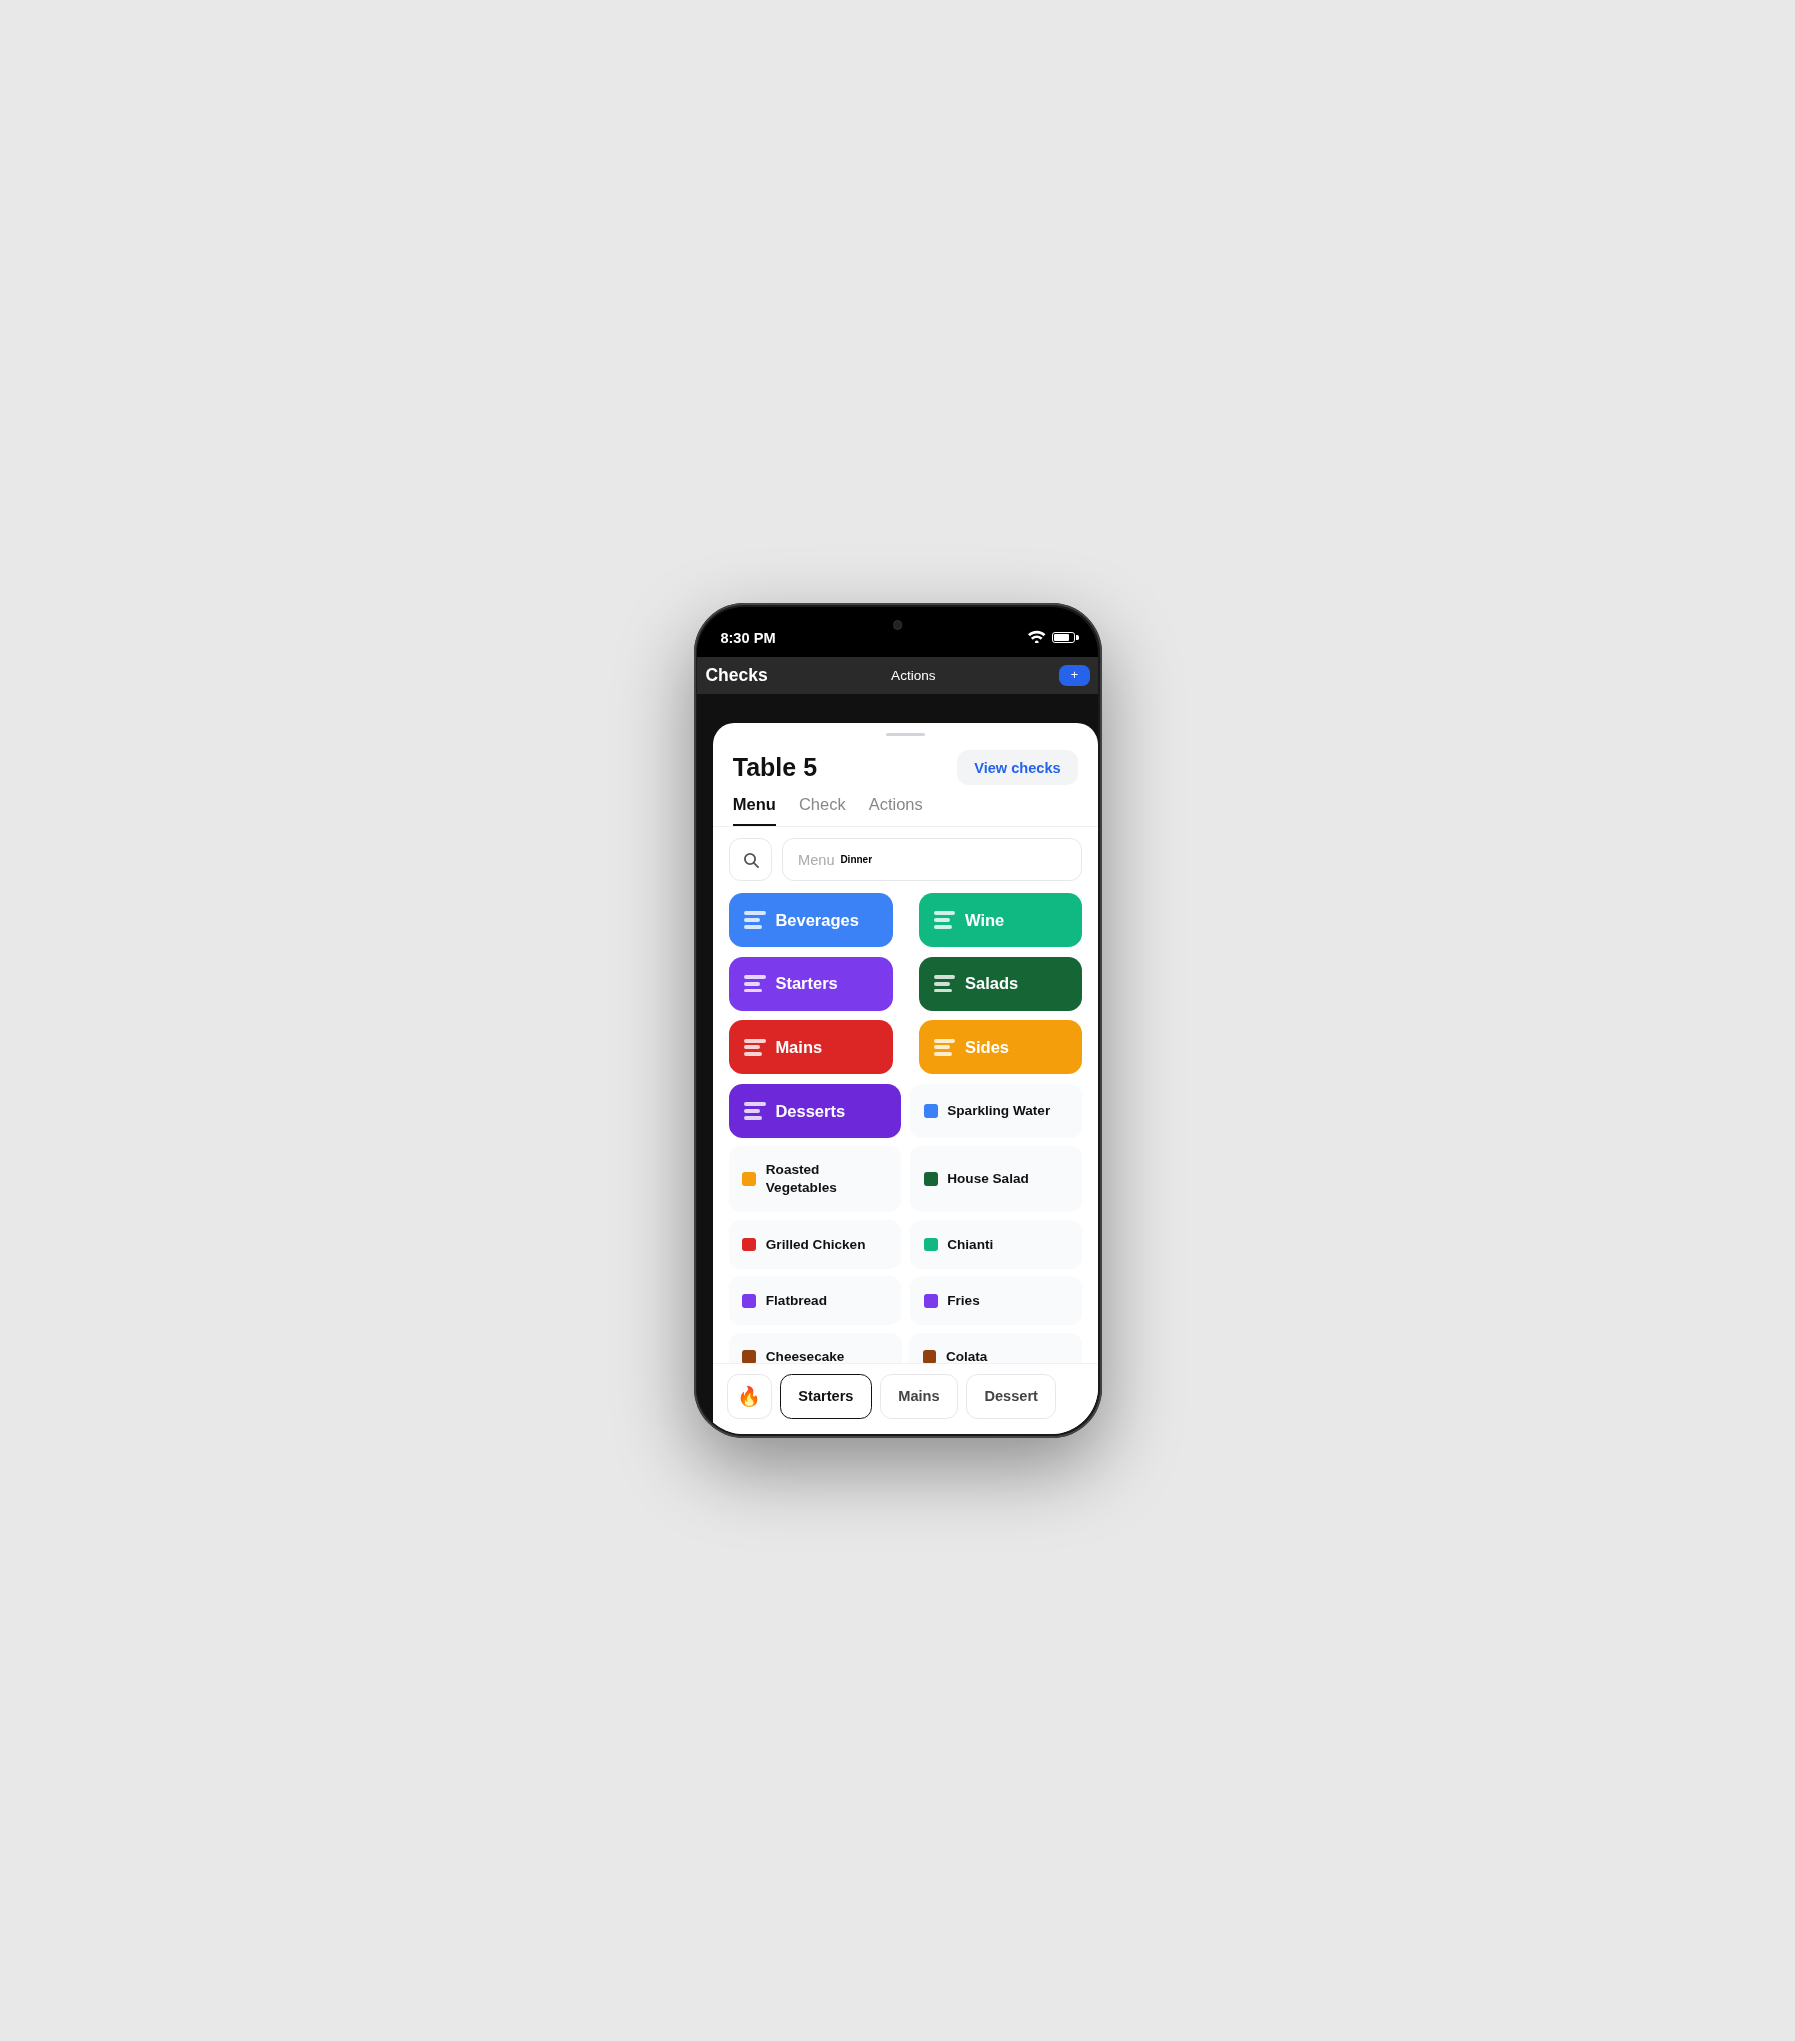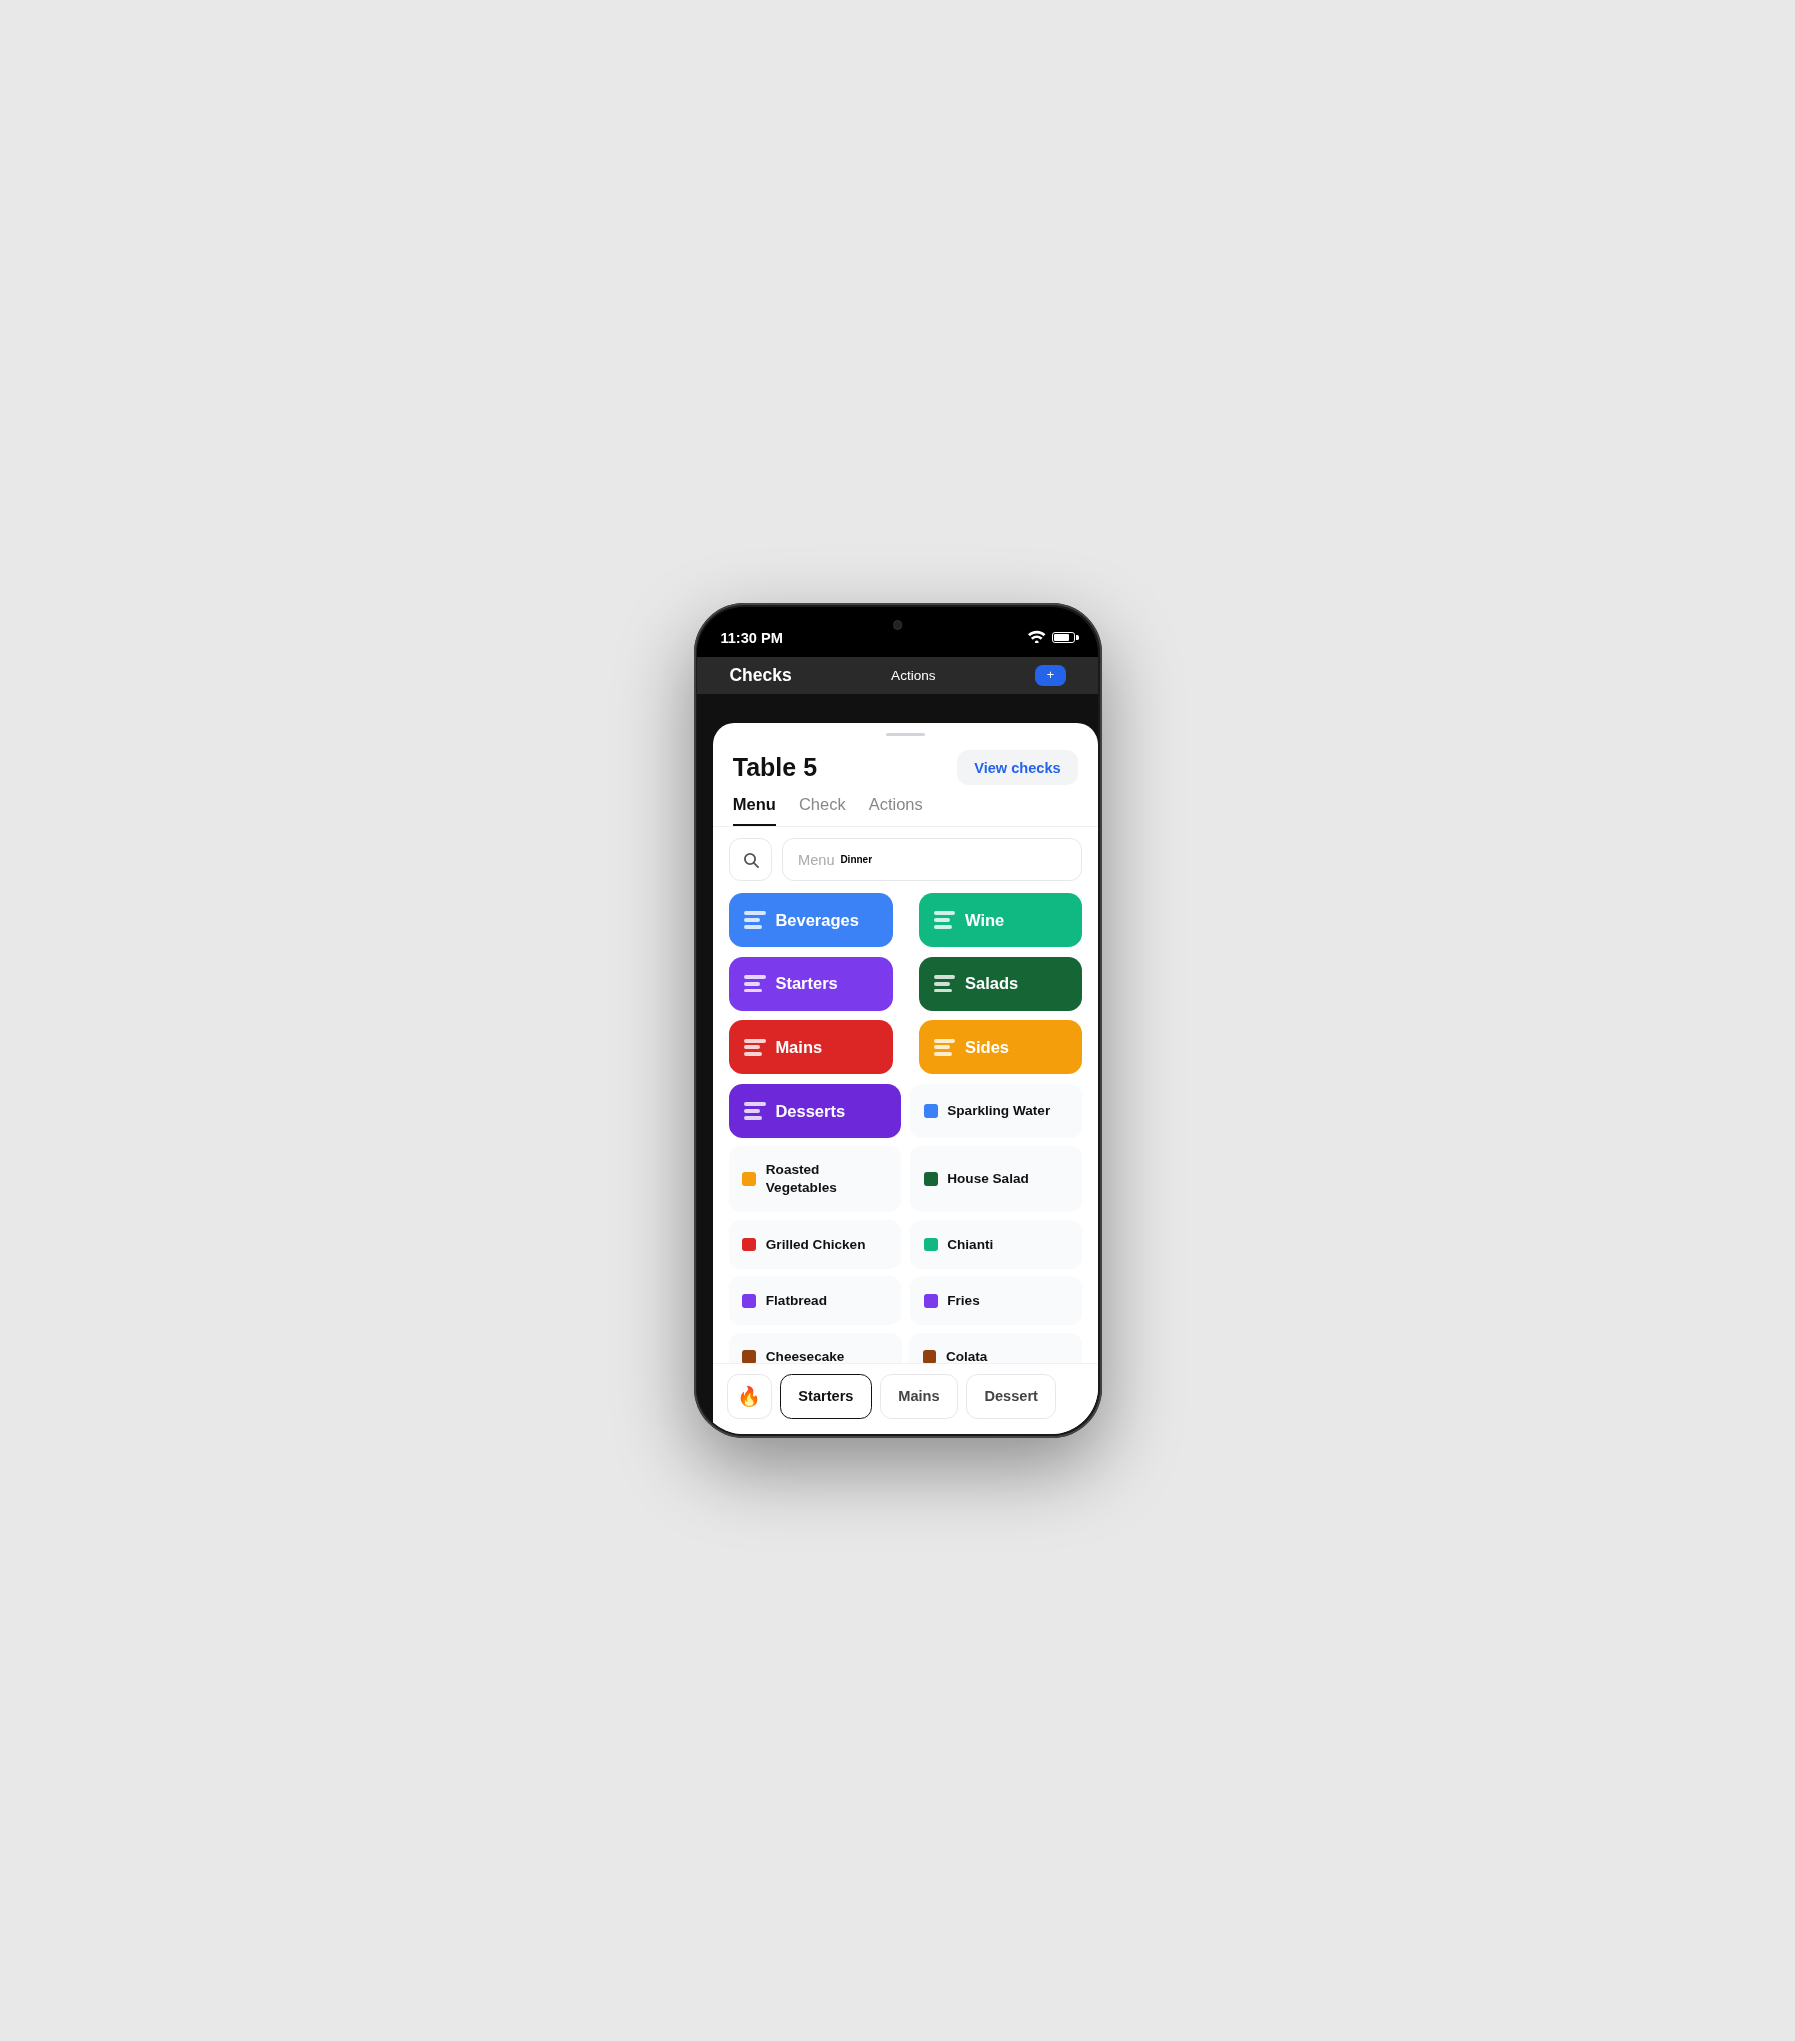--- a/index.html
+++ b/index.html
@@ -102,21 +102,21 @@
       border-radius: 1px;
     }
 
     
     .behind-header {
       background: #2a2a2a;
       height: 37px;
       display: flex;
       align-items: center;
       justify-content: space-between;
-      padding: 0 32px;
+      padding: 0 8px;
     }
     .behind-title {
       color: white;
       font-size: 17.5px;
       font-weight: 700;
     }
     .behind-action {
       color: white;
       font-size: 13.6px;
     }
@@ -376,21 +376,21 @@
     }
   </style>
 </head>
 <body>
 
 <div class="phone-outer">
   <div class="phone-inner">
 
     <div class="status-bar">
       <div class="camera-dot"></div>
-      <span class="status-time">11:30 PM</span>
+      <span class="status-time">8:30 PM</span>
       <div class="status-icons">
         <span class="wifi-icon">
           <svg width="17.5" height="13.6" viewBox="0 0 24 18" fill="white">
             <path d="M12 6C8.4 6 5.1 7.4 2.8 9.6L0 6.8C3.1 3.8 7.3 2 12 2s8.9 1.8 12 4.8L21.2 9.6C18.9 7.4 15.6 6 12 6z"></path>
             <path d="M12 12c-2.2 0-4.1.9-5.5 2.3L4 11.8C6.1 9.7 8.9 8.5 12 8.5s5.9 1.2 8 3.3L17.5 14.3C16.1 12.9 14.2 12 12 12z"></path>
             <circle cx="12" cy="18" r="2.5"></circle>
           </svg>
         </span>
         <div class="battery-icon">
           <div class="battery-fill"></div>

